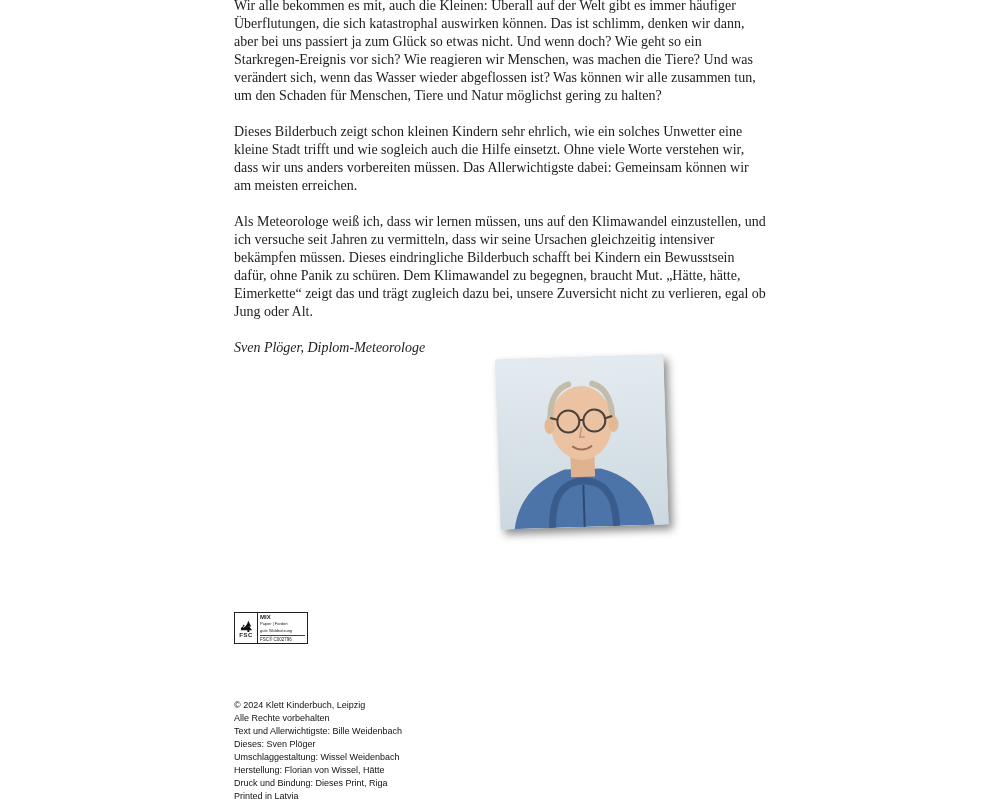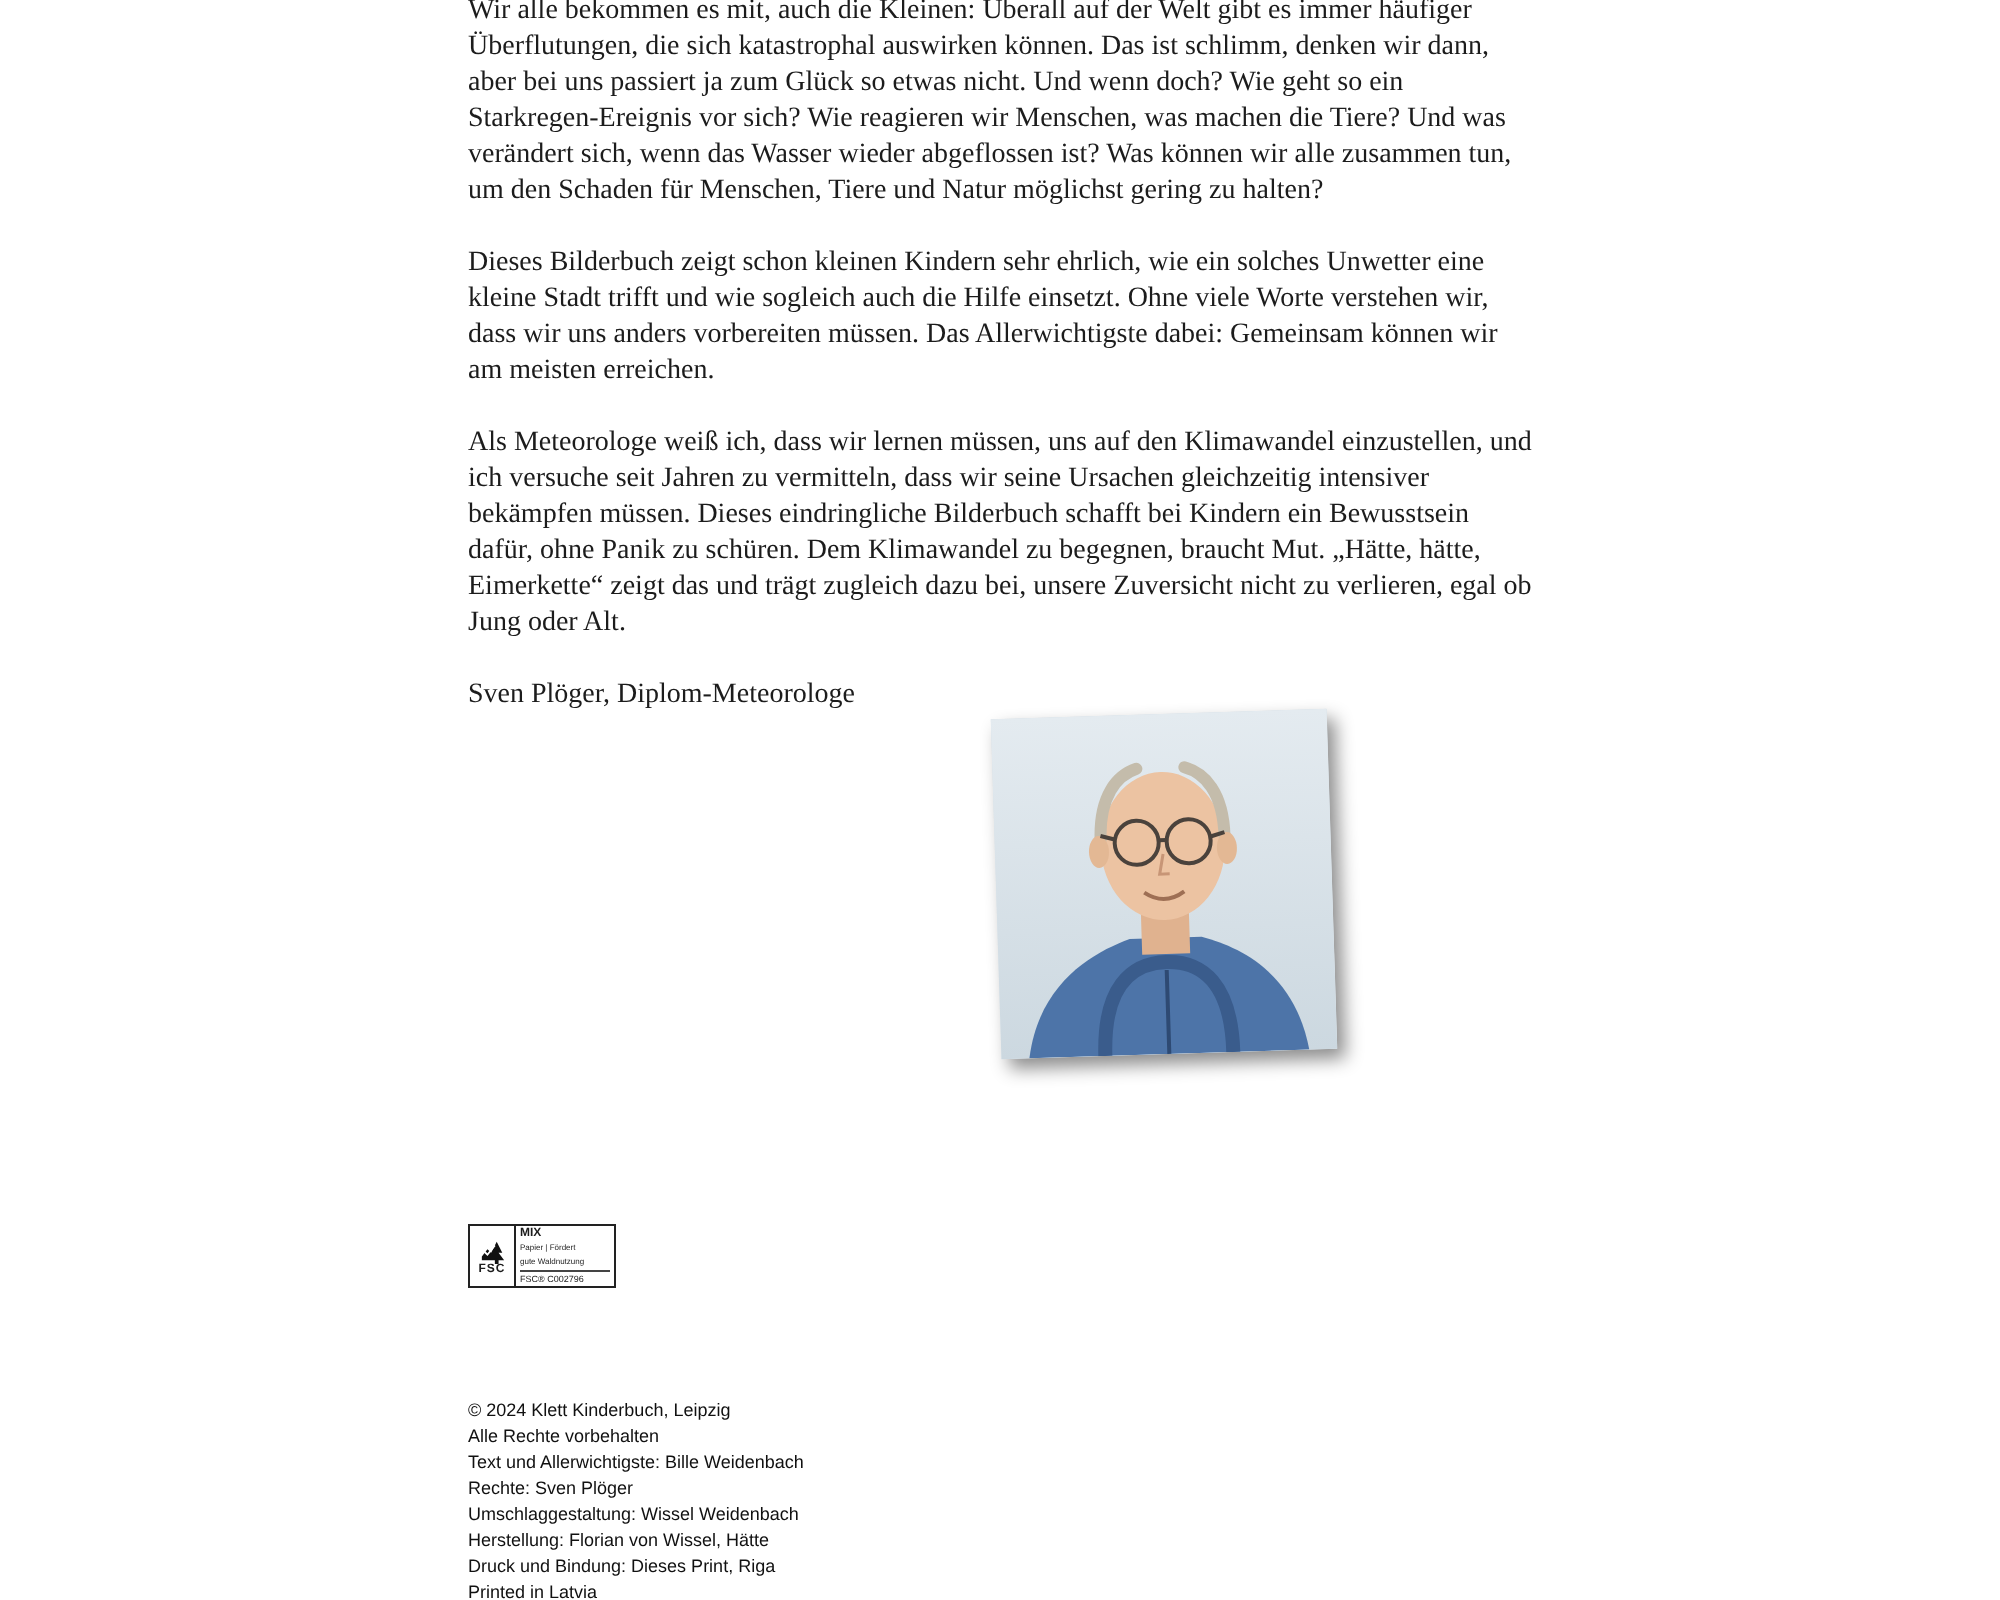--- a/index.html
+++ b/index.html
@@ -20,20 +20,21 @@
     left: 234px;
     top: -3px;
     width: 532px;
     font-size: 14px;
     line-height: 18px;
   }
   .text-block p {
     margin: 0 0 18px 0;
   }
   .signature {
+    font-style: italic;
     font-size: 14px;
   }
   .photo {
     position: absolute;
     left: 498px;
     top: 357px;
     width: 168px;
     height: 170px;
     transform: rotate(-1.8deg);
     box-shadow: 4px 5px 9px rgba(0,0,0,0.45);
@@ -158,20 +159,20 @@
     <div class="fsc-line">Papier | Fördert</div>
     <div class="fsc-line">gute Waldnutzung</div>
     <div class="fsc-code">FSC® C002796</div>
   </div>
 </div>
 
 <div class="imprint">
   <div>© 2024 Klett Kinderbuch, Leipzig</div>
   <div>Alle Rechte vorbehalten</div>
   <div>Text und Allerwichtigste: Bille Weidenbach</div>
-  <div>Rechte: Sven Plöger</div>
+  <div>Dieses: Sven Plöger</div>
   <div>Umschlaggestaltung: Wissel Weidenbach</div>
   <div>Herstellung: Florian von Wissel, Hätte</div>
   <div>Druck und Bindung: Dieses Print, Riga</div>
   <div>Printed in Latvia</div>
   <div>ISBN 978-3-95470-302-9</div>
   <div class="website">www.klett-kinderbuch.de</div>
 </div>
 
 </body></html>

